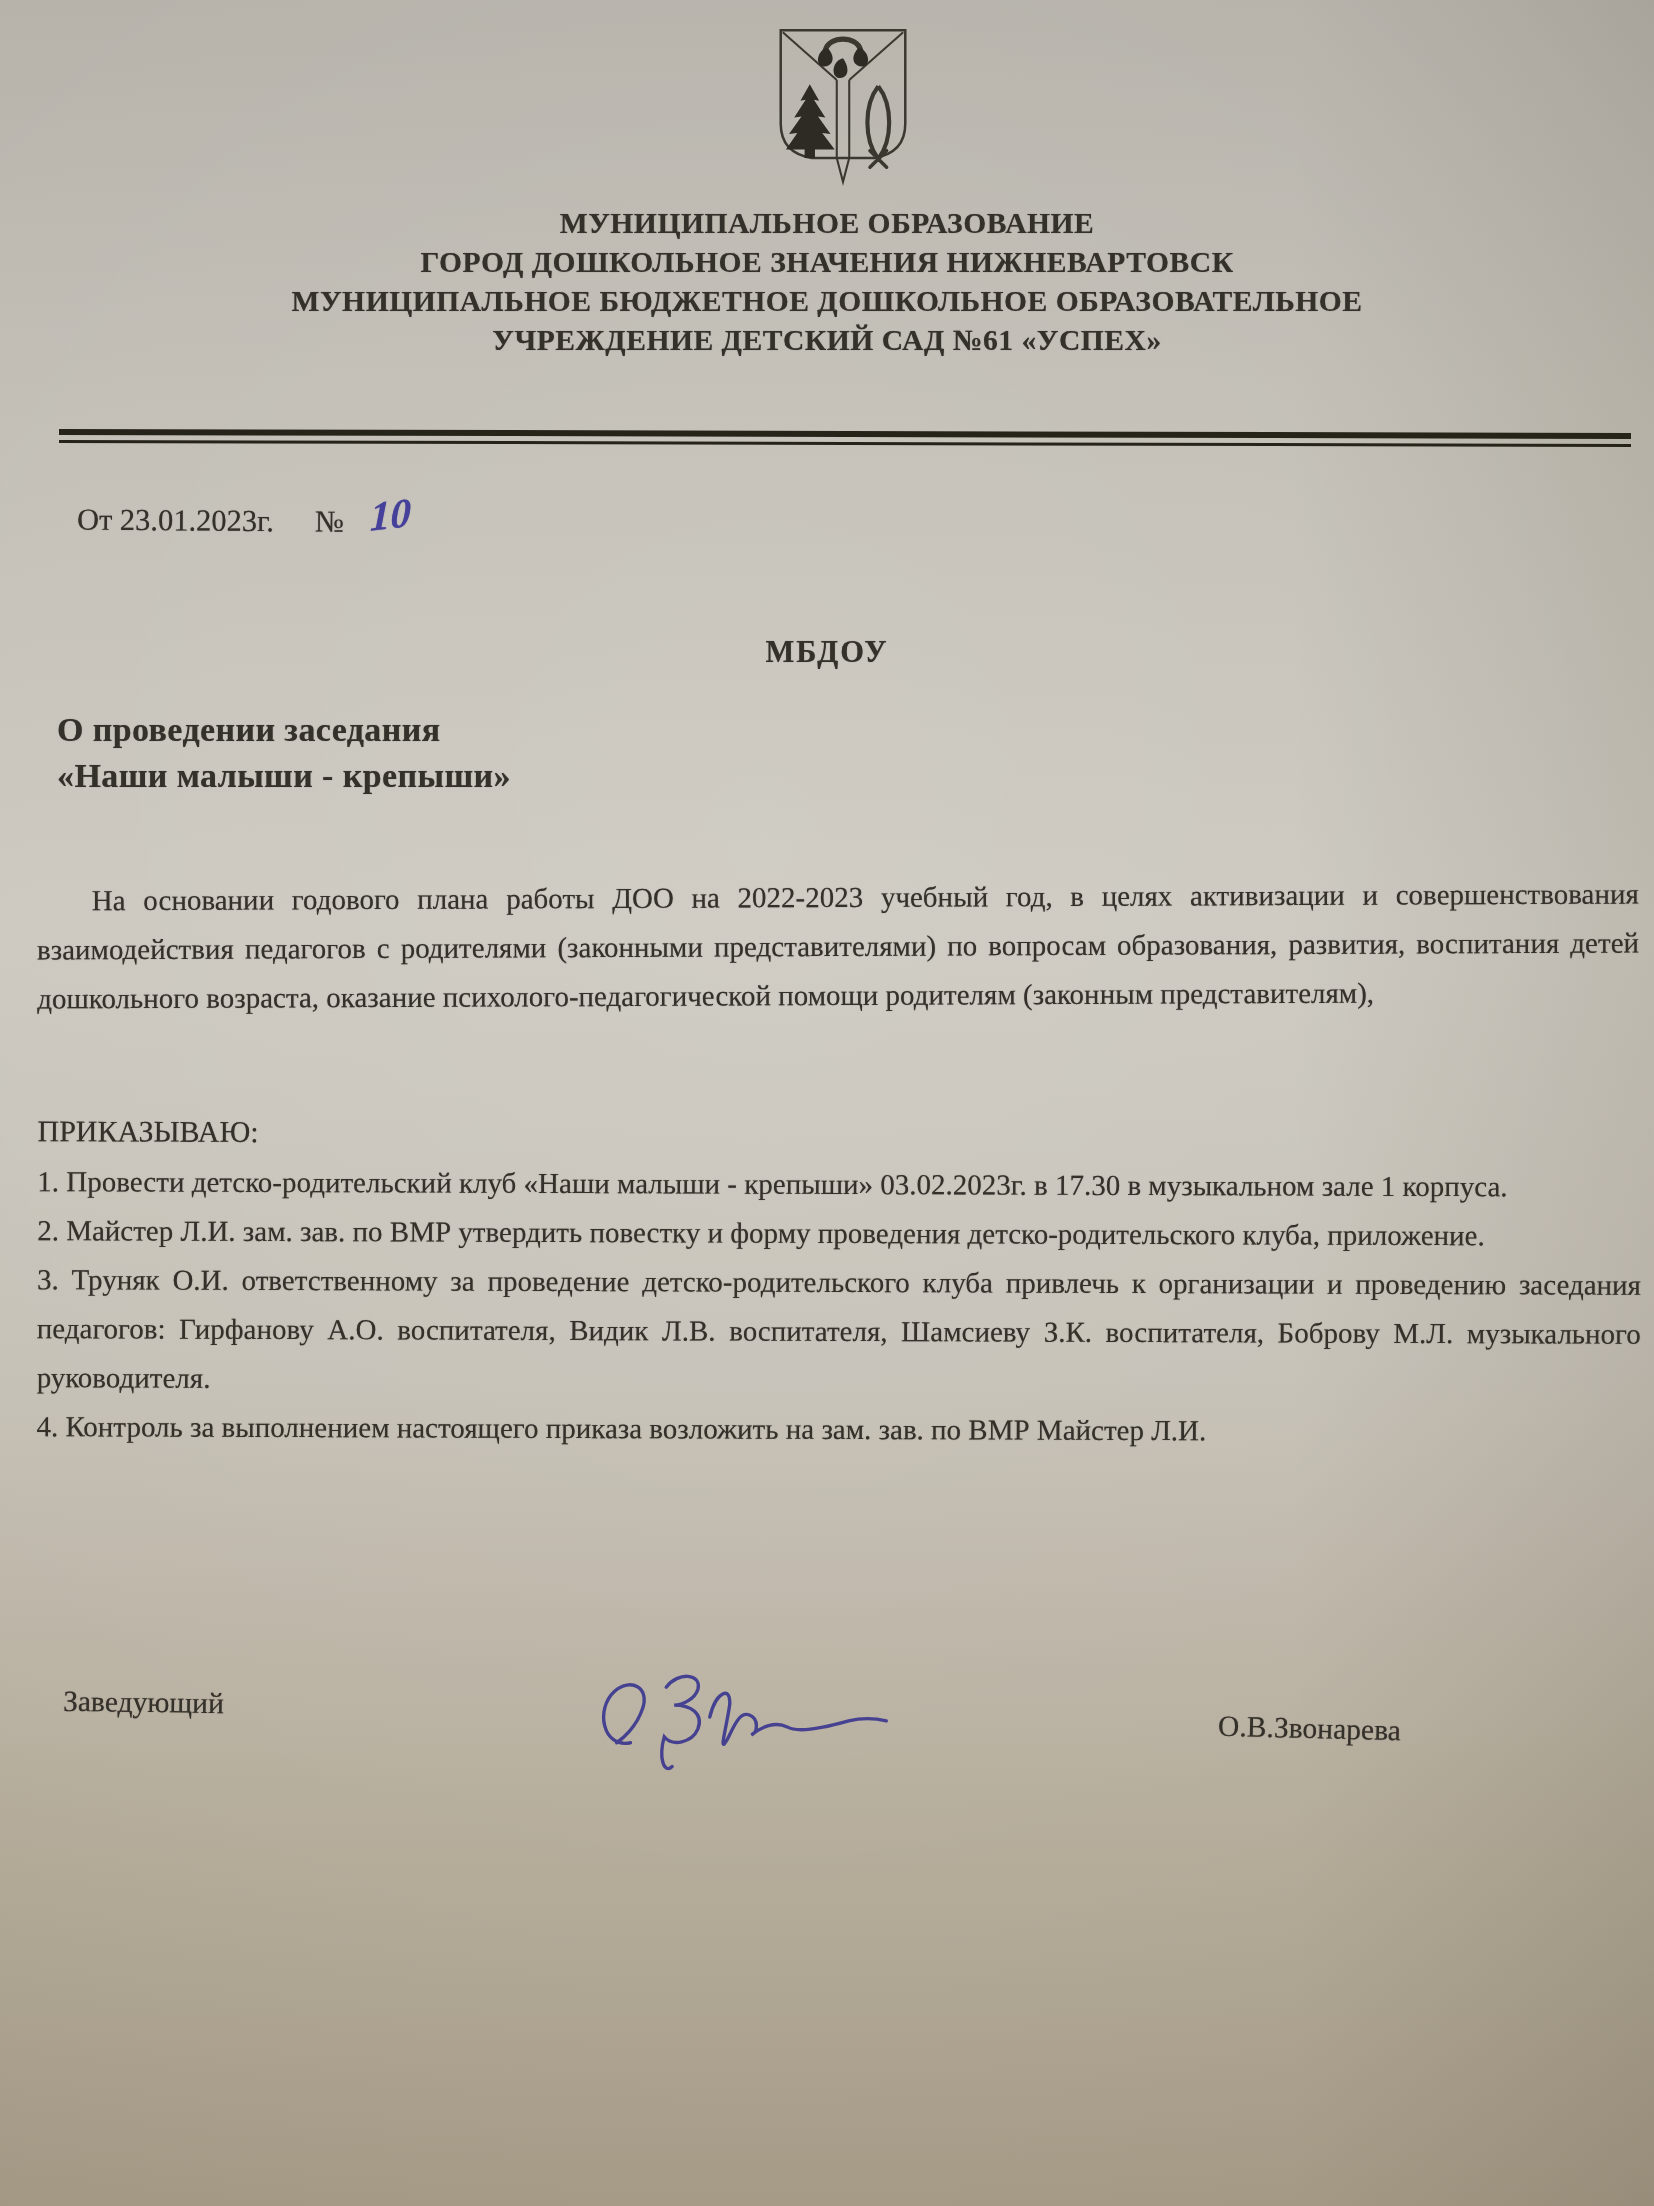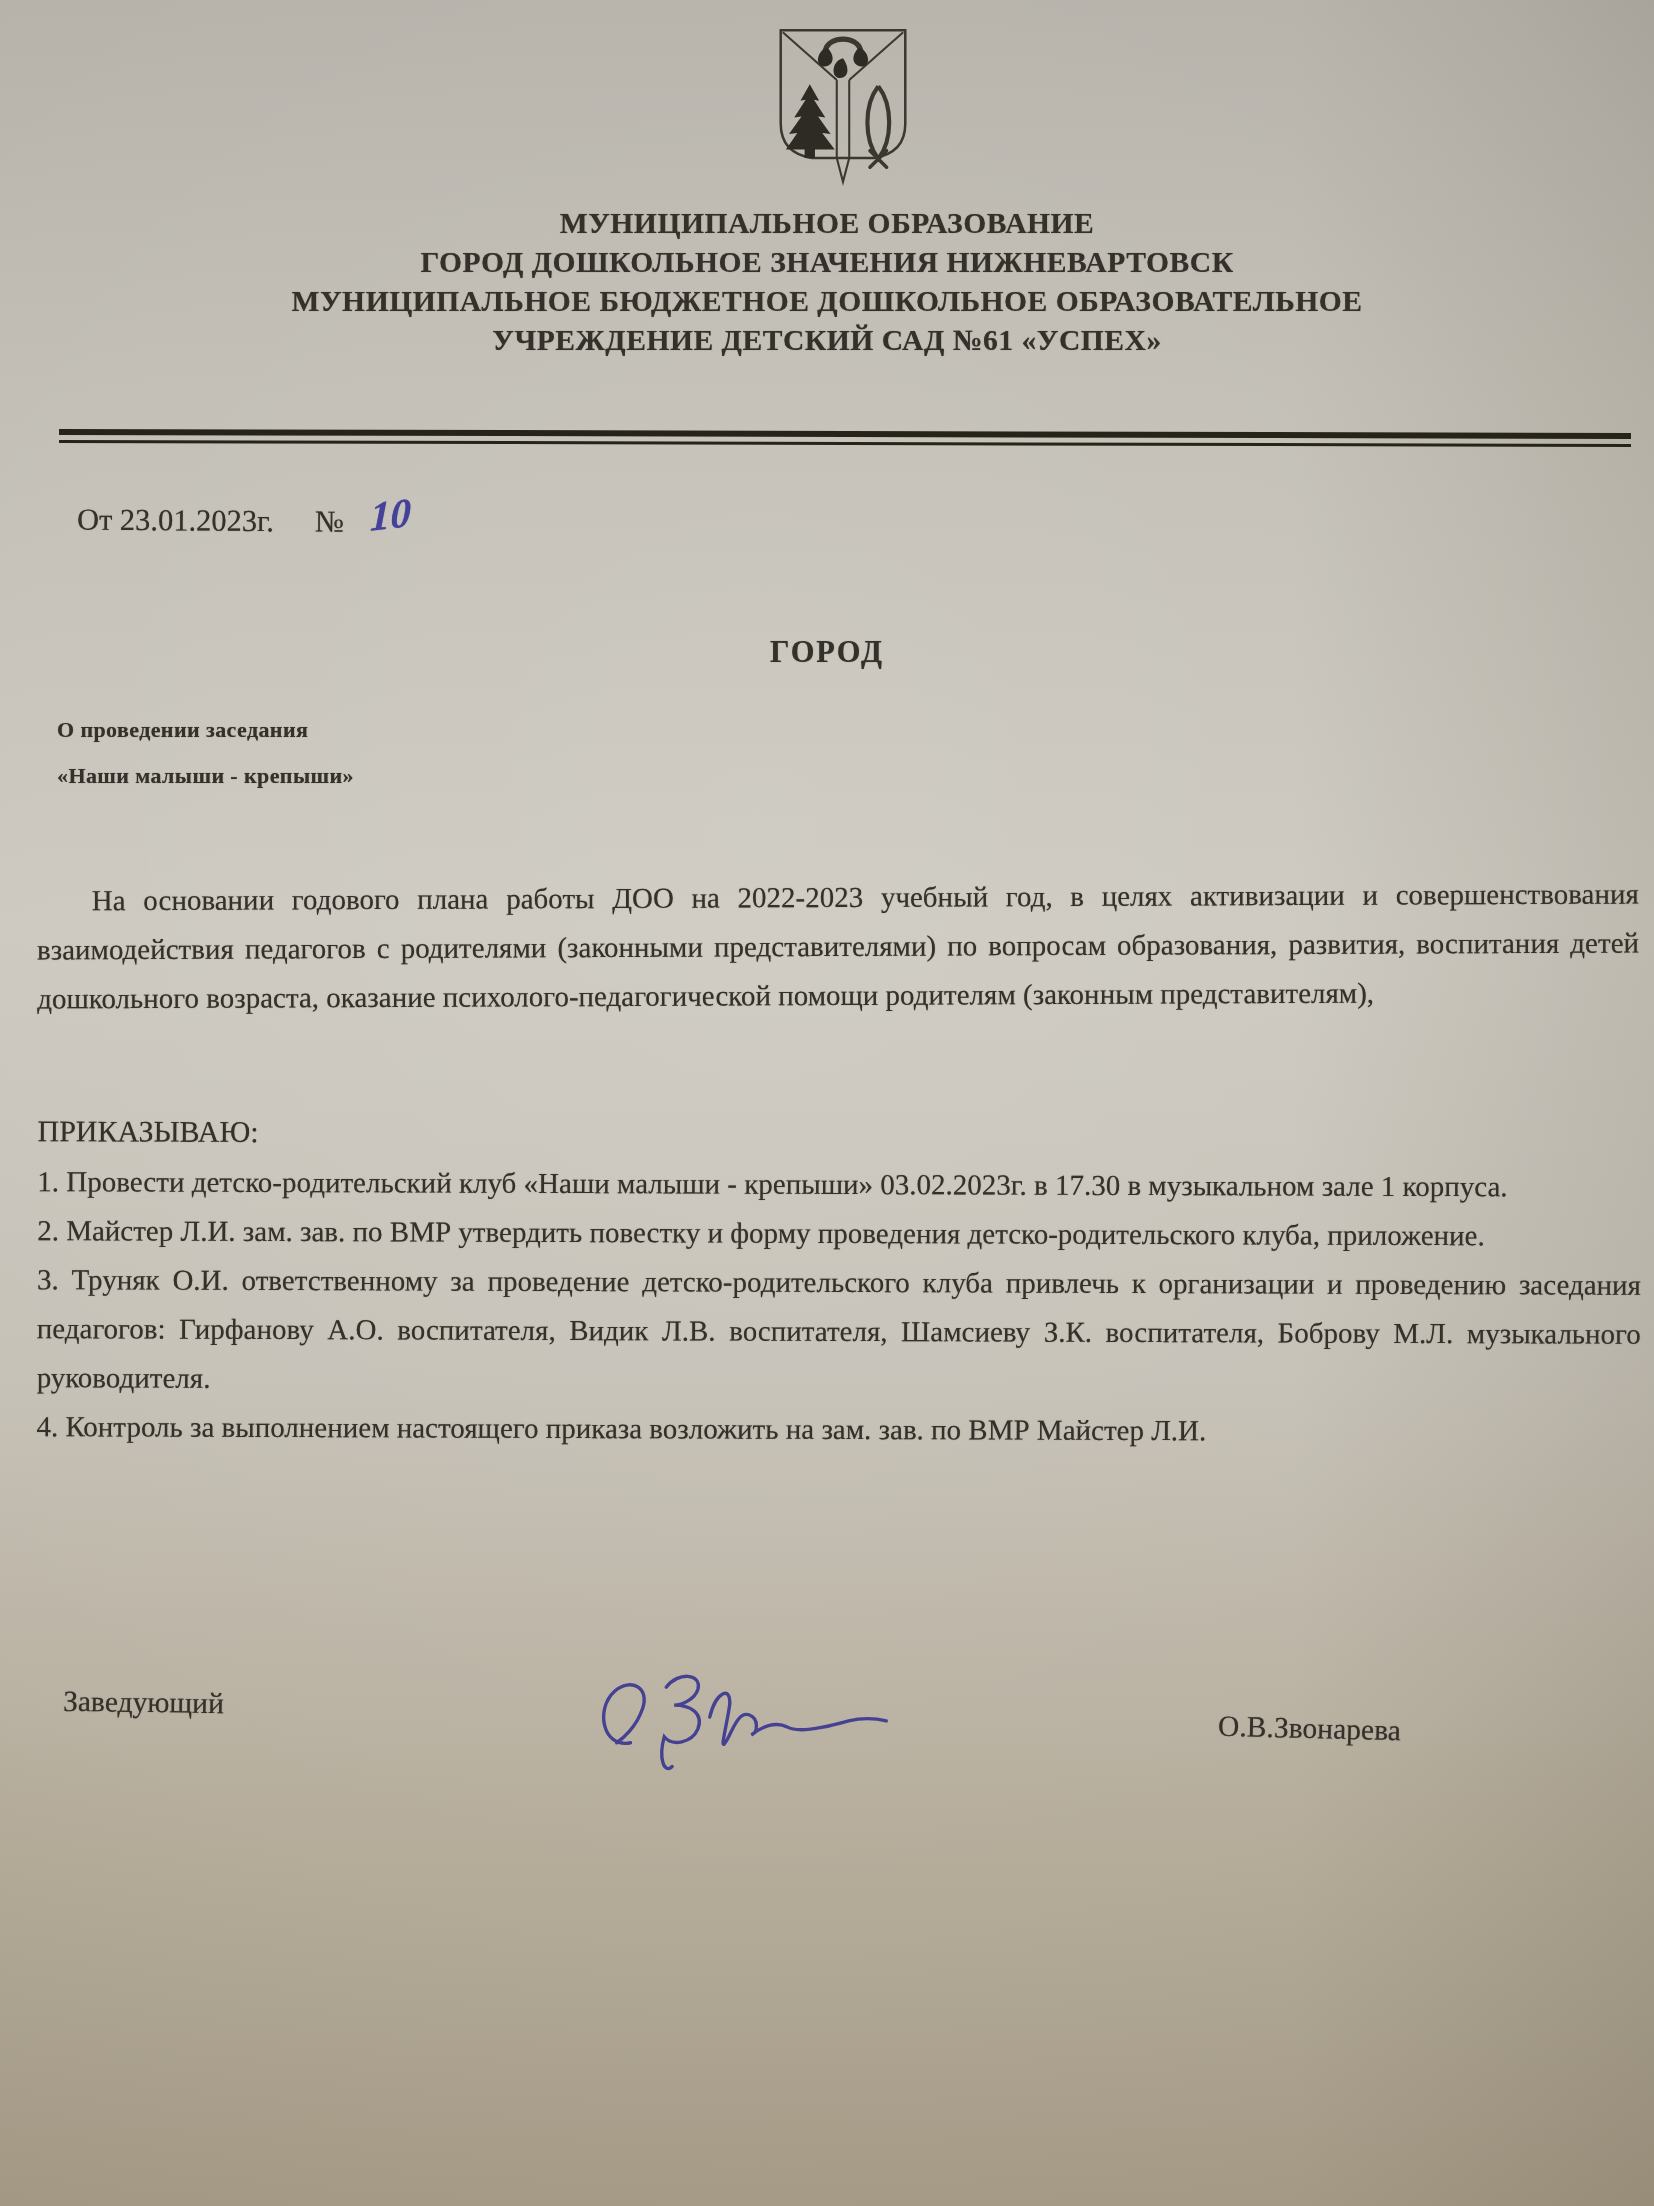--- a/index.html
+++ b/index.html
@@ -31,21 +31,21 @@
     display:inline-block; margin-left:25.6px; font-size:41px; font-style:italic;
     color:#45419a; transform:rotate(-7deg) skewX(-8deg); font-weight:bold;
     text-shadow:0 0 1px rgba(69,65,154,.6); position:relative; top:-3.9px;
   }
   .doc-title {
     position:absolute; top:635px; left:0; width:100%; text-align:center;
     font-weight:bold; font-size:30.5px; letter-spacing:2px;
   }
   .subject {
     position:absolute; top:707px; left:57px;
-    font-weight:bold; font-size:22px; line-height:46px; letter-spacing:0.4px;
+    font-weight:bold; font-size:34px; line-height:46px; letter-spacing:0.4px;
   }
   .preamble {
     position:absolute; top:873px; left:37px; width:1602px;
     font-size:29px; line-height:49px; text-align:justify; text-indent:55px;
     transform:rotate(-.25deg);
   }
   .orders {
     position:absolute; top:1109px; left:37px; width:1604px;
     font-size:29px; line-height:49px; text-align:justify;
     transform:rotate(.2deg);
@@ -95,21 +95,21 @@
     <div>МУНИЦИПАЛЬНОЕ БЮДЖЕТНОЕ ДОШКОЛЬНОЕ ОБРАЗОВАТЕЛЬНОЕ</div>
     <div>УЧРЕЖДЕНИЕ ДЕТСКИЙ САД №61 «УСПЕХ»</div>
   </div>
 
   <div class="rule"></div>
 
   <div class="date-line txt">
     <span>От 23.01.2023г.</span><span class="no-sign">№</span><span class="pen-number">10</span>
   </div>
 
-  <div class="doc-title txt">ГОРОД</div>
+  <div class="doc-title txt">МБДОУ</div>
 
   <div class="subject txt">
     <div>О проведении заседания</div>
     <div>«Наши малыши - крепыши»</div>
   </div>
 
   <div class="preamble txt">На основании годового плана работы ДОО на 2022-2023 учебный год, в целях активизации и совершенствования взаимодействия педагогов с родителями (законными представителями) по вопросам образования, развития, воспитания детей дошкольного возраста, оказание психолого-педагогической помощи родителям (законным представителям),</div>
 
   <div class="orders txt">
     <div class="order-head">ПРИКАЗЫВАЮ:</div>

